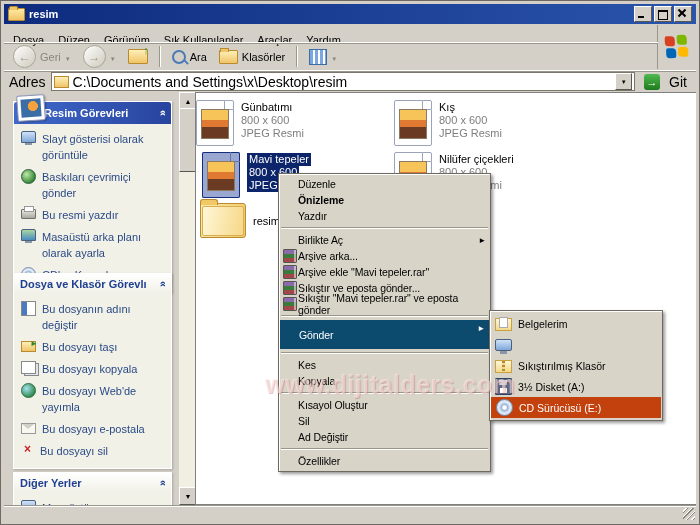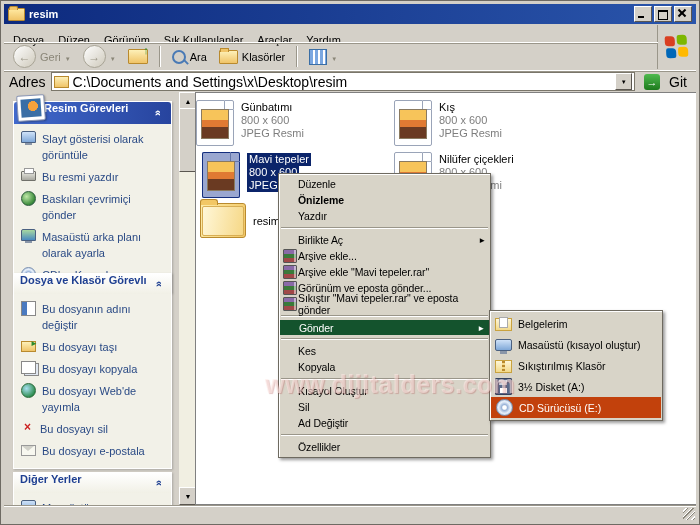--- a/index.html
+++ b/index.html
@@ -76,21 +76,21 @@
   .addr-dd::before{content:"▼";font-size:6px;color:#000}
   .gitbtn{display:flex;align-items:center;gap:9px;padding:1px 4px;cursor:pointer}
   .gitc{width:16px;height:16px;border-radius:3px;background:linear-gradient(#4fba4f,#1d7a1d);
     color:#fff;display:flex;align-items:center;justify-content:center;font-size:11px;font-weight:bold}
   .gitc::before{content:"→"}
   
   .main{position:absolute;left:3px;top:91px;right:3px;bottom:19px;background:#d4d0c8;overflow:hidden}
   .sidebar{position:absolute;left:0;top:0;width:175px;bottom:0}
   .panel{position:absolute;left:9px;width:157px;background:#f2f1e8;
     border:1px solid #fff;box-shadow:1px 1px 2px rgba(90,90,90,.35)}
-  .phead{height:20px;display:flex;font-size:11px;font-weight:bold;
+  .phead{height:20px;display:flex;align-items:center;font-size:11px;font-weight:bold;
     padding:0 6px;color:#1e3f91;background:linear-gradient(#ffffff,#f1f0e6);cursor:pointer}
   .phead .chev{margin-left:auto;transform:rotate(-90deg);font-size:11px}
   .chev::before{content:"»"}
   .p1 .phead{background:linear-gradient(to right,#4169cc,#27449e);color:#fff;
     padding-left:30px;border-radius:3px 3px 0 0;height:22px}
   .p1pic{position:absolute;left:3px;top:-7px;width:26px;height:24px;background:#fff;
     border:1px solid #8a96b5;border-radius:2px;box-shadow:1px 1px 2px rgba(0,0,0,.3);transform:rotate(-4deg)}
   .p1pic::after{content:"";position:absolute;left:3px;top:3px;right:3px;bottom:3px;
     background:radial-gradient(circle at 60% 40%,#f5a23c 0 30%,#3a6ea5 32%)}
   .pbody{padding:7px 4px 9px 7px;display:flex;flex-direction:column;gap:6px}
@@ -151,21 +151,21 @@
   .bigfold::after{content:"";position:absolute;left:1px;top:2px;right:1px;bottom:1px;
     background:linear-gradient(100deg,#fff7d8,#f6d887);border:1px solid #d8ae54;border-radius:2px}
   
   .ctx{position:absolute;left:277px;top:172px;width:211px;z-index:30;
     background:#d8d4c8;border:1px solid #6e6a60;
     box-shadow:inset 1px 1px 0 #fff,2px 2px 3px rgba(0,0,0,.4);
     padding:2px 0;font-size:10.5px;color:#000;letter-spacing:-0.1px}
   .cxr{height:16px;display:flex;align-items:center;position:relative;padding:0 14px 0 3px;cursor:pointer}
   .cxr .cxi{width:16px;flex:0 0 16px;display:flex;align-items:center;justify-content:center}
   .cxr.bold{font-weight:bold}
-  .cxr.hl{background:#14532d;color:#fff;margin:0 1px;height:15px}
+  .cxr.hl{background:#0c4a6e;color:#fff;margin:0 1px;height:29px}
   .cxsep{height:0;border-top:1px solid #9a968a;border-bottom:1px solid #fff;margin:3px 2px}
   .subarr{position:absolute;right:4px;top:4px;font-size:8px}
   .subarr::before{content:"►"}
   .ic-rar{width:12px;height:12px;border-radius:1px;border:1px solid #555;
     background:linear-gradient(#8a6aa8 0 4px,#3a7a3a 4px 8px,#a04848 8px);
     box-shadow:inset -2px 0 0 rgba(255,255,255,.5)}
   
   .sub{position:absolute;left:488px;top:309px;width:172px;z-index:40;
     background:#d8d4c8;border:1px solid #6e6a60;
     box-shadow:inset 1px 1px 0 #fff,2px 2px 3px rgba(0,0,0,.4);
@@ -278,26 +278,26 @@
         <span class="p1pic"></span>
         <span>Resim Görevleri</span>
         <span class="chev" style="color:#fff"></span>
       </div>
       <div class="pbody">
         <div class="task">
             <span class="ic ic-monitor"></span>
             <span>Slayt gösterisi olarak görüntüle</span>
           </div>
         <div class="task">
+            <span class="ic ic-globe"></span>
+            <span>Baskıları çevrimiçi gönder</span>
+          </div>
+        <div class="task">
             <span class="ic ic-print"></span>
             <span>Bu resmi yazdır</span>
-          </div>
-        <div class="task">
-            <span class="ic ic-globe"></span>
-            <span>Baskıları çevrimiçi gönder</span>
           </div>
         <div class="task">
             <span class="ic ic-deskbg"></span>
             <span>Masaüstü arka planı olarak ayarla</span>
           </div>
         <div class="task">
             <span class="ic ic-cd"></span>
             <span>CD'ye Kopyala</span>
           </div>
       </div>
@@ -319,26 +319,26 @@
           </div>
         <div class="task">
             <span class="ic ic-copy"></span>
             <span>Bu dosyayı kopyala</span>
           </div>
         <div class="task">
             <span class="ic ic-web"></span>
             <span>Bu dosyayı Web'de yayımla</span>
           </div>
         <div class="task">
+            <span class="ic ic-mail"></span>
+            <span>Bu dosyayı e-postala</span>
+          </div>
+        <div class="task">
             <span class="ic ic-del"></span>
             <span>Bu dosyayı sil</span>
-          </div>
-        <div class="task">
-            <span class="ic ic-mail"></span>
-            <span>Bu dosyayı e-postala</span>
           </div>
       </div>
     </div>
 
     <div class="panel" style="top:380px">
       <div class="phead">
         <span>Diğer Yerler</span>
         <span class="chev"></span>
       </div>
       <div class="pbody">
@@ -423,33 +423,33 @@
   <div class="cxsep"></div>
   <div class="cxr">
       <span class="cxi"></span>
       <span>Birlikte Aç</span>
       <span class="subarr"></span>
     </div>
   <div class="cxr">
       <span class="cxi">
         <span class="ic-rar"></span>
       </span>
-      <span>Arşive ekle...</span>
+      <span>Arşive arka...</span>
     </div>
   <div class="cxr">
       <span class="cxi">
         <span class="ic-rar"></span>
       </span>
       <span>Arşive ekle "Mavi tepeler.rar"</span>
     </div>
   <div class="cxr">
       <span class="cxi">
         <span class="ic-rar"></span>
       </span>
-      <span>Görünüm ve eposta gönder...</span>
+      <span>Sıkıştır ve eposta gönder...</span>
     </div>
   <div class="cxr">
       <span class="cxi">
         <span class="ic-rar"></span>
       </span>
       <span>Sıkıştır "Mavi tepeler.rar" ve eposta gönder</span>
     </div>
   <div class="cxsep"></div>
   <div class="cxr hl">
       <span class="cxi"></span>
@@ -485,21 +485,20 @@
     </div>
 </div>
 
 <div class="sub">
   <div class="smr">
       <span class="mi mi-docs"></span>
       <span>Belgelerim</span>
     </div>
   <div class="smr">
       <span class="mi mi-desk"></span>
-      <span>Masaüstü (kısayol oluştur)</span>
     </div>
   <div class="smr">
       <span class="mi mi-zip"></span>
       <span>Sıkıştırılmış Klasör</span>
     </div>
   <div class="smr">
       <span class="mi mi-floppy"></span>
       <span>3½ Disket (A:)</span>
     </div>
   <div class="smr hl">

